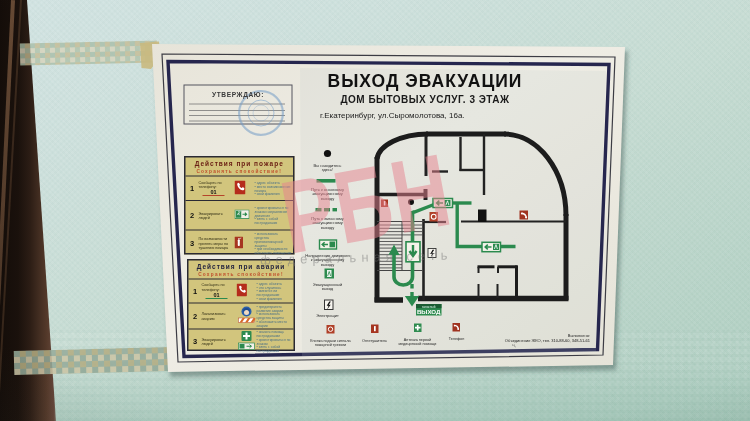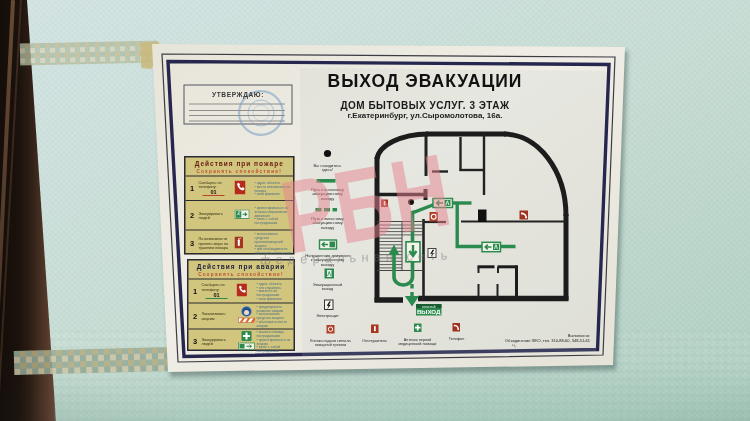--- a/index.html
+++ b/index.html
@@ -275,23 +275,23 @@
   <g>
       <rect x="452.5" y="323" width="7.5" height="8.5" fill="#a03320"></rect>
       <path d="M454.5,325.4 a4.4,4.4 0 0 1 3.9,3.9" fill="none" stroke="#fff" stroke-width="1.4"></path>
       <circle cx="454.7" cy="325.6" r="0.9" fill="#fff"></circle>
       <circle cx="458.2" cy="329.1" r="0.9" fill="#fff"></circle>
     </g>
 </svg>
 
 <div class="abs" style="left:320px;top:71px;width:210px;text-align:center;font-size:17.5px;font-weight:bold;color:#111;letter-spacing:1px;">ВЫХОД ЭВАКУАЦИИ</div>
 
-<div class="abs" style="left:320px;top:100px;width:210px;text-align:center;font-size:10px;font-weight:bold;color:#1a1a1a;letter-spacing:0.5px;">ДОМ БЫТОВЫХ УСЛУГ. 3 ЭТАЖ</div>
-
-<div class="abs" style="left:320px;top:111px;width:210px;text-align:center;font-size:8px;font-weight:bold;color:#222;">г.Екатеринбург, ул.Сыромолотова, 16а.</div>
+<div class="abs" style="left:320px;top:94px;width:210px;text-align:center;font-size:10px;font-weight:bold;color:#1a1a1a;letter-spacing:0.5px;">ДОМ БЫТОВЫХ УСЛУГ. 3 ЭТАЖ</div>
+
+<div class="abs" style="left:320px;top:111px;width:210px;text-align:left;font-size:8px;font-weight:normal;color:#222;">г.Екатеринбург, ул.Сыромолотова, 16а.</div>
 
 <div class="abs" style="left:184px;top:90.5px;width:108px;text-align:center;font-size:6.6px;font-weight:bold;color:#3a3a3a;letter-spacing:0.6px;">УТВЕРЖДАЮ:</div>
 
 <div class="abs" style="left:183.5px;top:155.5px;width:221px;height:197px;transform:scale(0.5);transform-origin:0 0;background:#d2c57d;border:3px solid #2a2a33;box-sizing:border-box;font-family:'Liberation Sans',sans-serif;">
   <div style="text-align:center;font-size:13px;font-weight:bold;color:#6b2015;letter-spacing:2px;padding-top:4px;">Действия при пожаре</div>
   <div style="text-align:center;font-size:9.5px;font-weight:bold;color:#c0502c;letter-spacing:2.5px;padding-top:3px;padding-bottom:3px;">Сохранять спокойствие!</div>
   <div style="border-top:2px solid #2a2a33;height:47px;display:flex;align-items:center;">
     <div style="width:26px;text-align:center;font-size:15px;font-weight:bold;color:#111;">1</div>
     <div style="width:72px;font-size:7.5px;color:#333016;line-height:1.15;">Сообщить по телефону:<div style="text-align:center;font-size:11px;font-weight:bold;color:#111;border-bottom:2px solid #b5442a;width:44px;margin-left:8px;">01</div></div>
     <div style="width:40px;"><svg width="22" height="28" viewBox="0 0 22 28">

